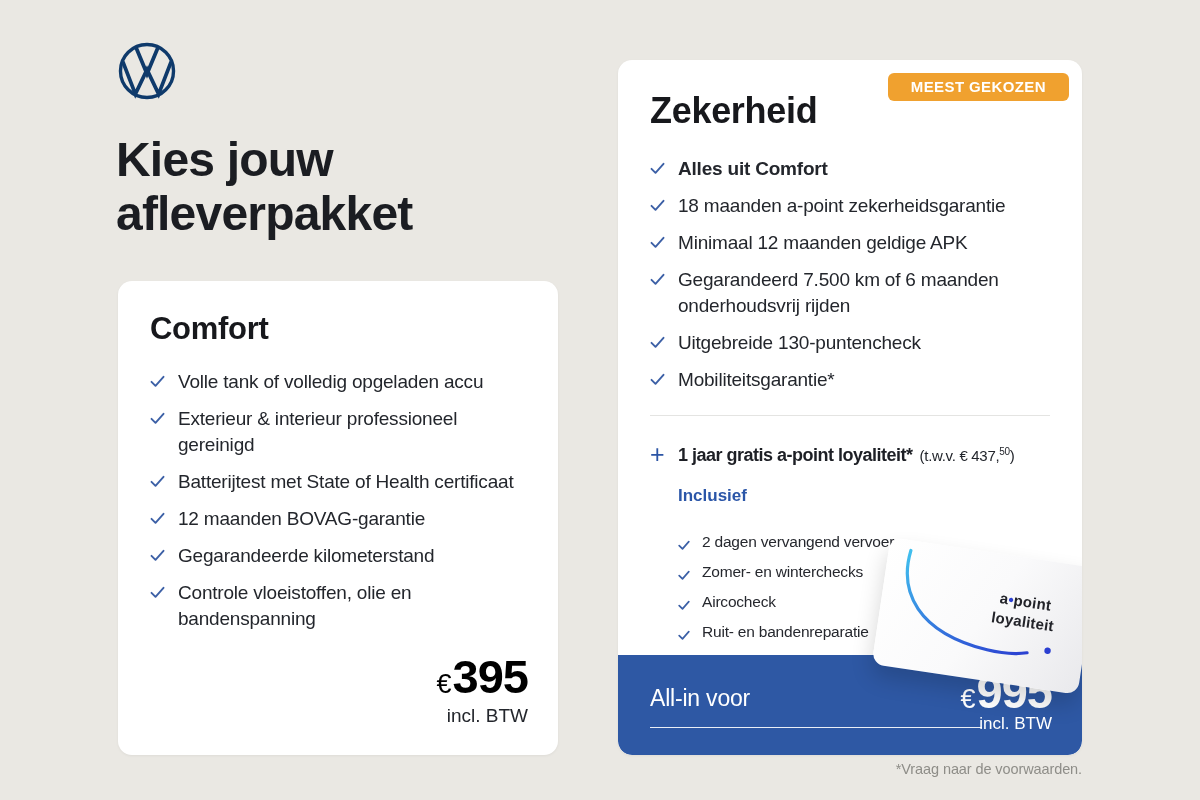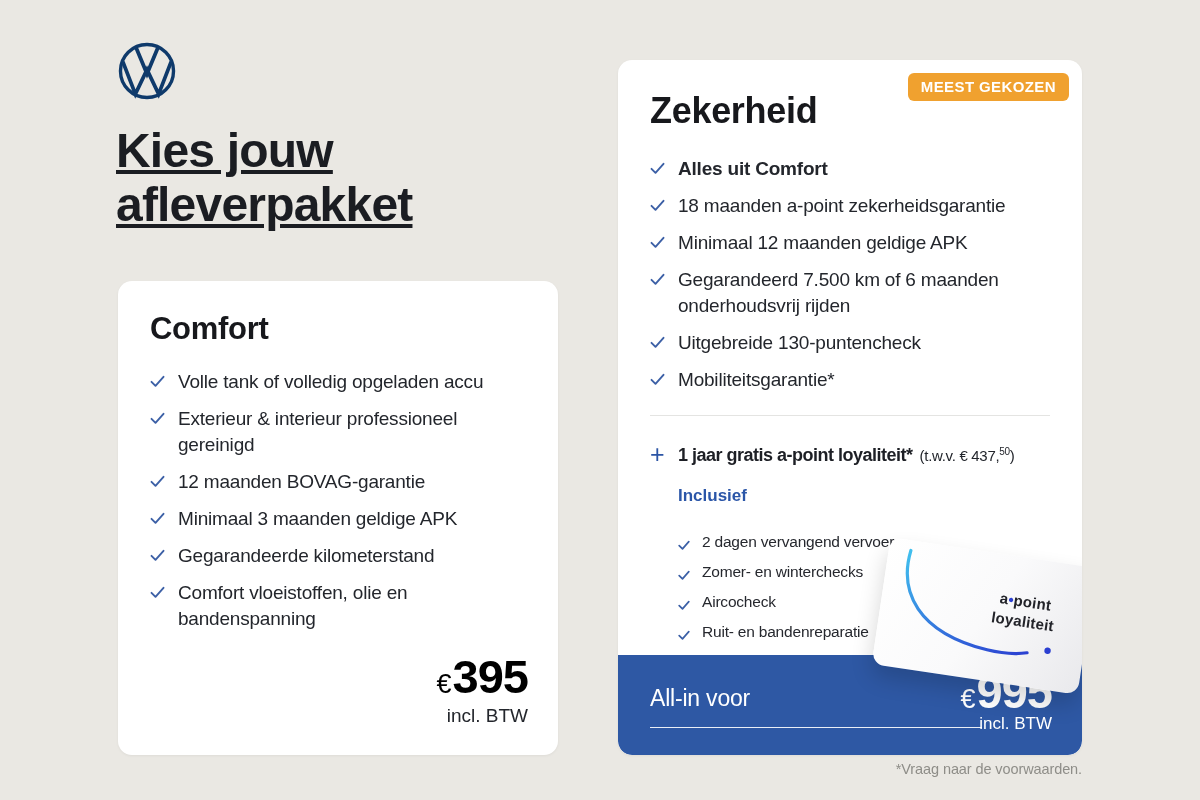--- a/index.html
+++ b/index.html
@@ -3,40 +3,40 @@
 <meta charset="utf-8">
 <style>
   * { margin:0; padding:0; box-sizing:border-box; }
   html,body { background:#eae8e3; }
   body { font-family:"Liberation Sans", sans-serif; color:#23262c; }
   .stage { position:relative; width:1200px; height:800px; background:#eae8e3; overflow:hidden; }
 
   
   .vw-logo { position:absolute; left:117px; top:41px; width:60px; height:60px; }
   .page-title {
-    position:absolute; left:116px; top:124px; width:430px;
+    position:absolute; left:116px; top:133px; width:430px;
     font-size:48px; font-weight:600; line-height:1.13;
-    letter-spacing:-0.8px; color:#1b1d22;text-decoration:underline;
+    letter-spacing:-0.8px; color:#1b1d22;
   }
 
   
   .card {
     position:absolute; background:#fff; border-radius:14px;
     box-shadow:0 1px 3px rgba(0,0,0,0.05);
   }
   .card-comfort { left:118px; top:281px; width:440px; height:474px; padding:30px 32px 28px; }
   .card-zekerheid { left:618px; top:60px; width:464px; height:695px; padding:30px 32px 0; overflow:hidden; }
 
   .card h2 { font-size:31px; font-weight:700; color:#17181c; letter-spacing:-0.3px; margin-bottom:22px; }
   .card-zekerheid h2 { font-size:36px; margin-bottom:24px; }
 
   .badge {
     position:absolute; top:13px; right:13px;
     background:#f0a12f; color:#fff; font-size:15px; font-weight:700;
-    letter-spacing:0.4px; padding:5px 13px 6px; border-radius:6px;
+    letter-spacing:0.4px; padding:5px 23px 6px; border-radius:6px;
   }
 
   ul.features { list-style:none; }
   ul.features li { display:flex; align-items:flex-start; margin-bottom:11px; }
   .check { flex:0 0 28px; padding-top:6px; }
   .check svg { display:block; }
   .feat-text { font-size:19px; line-height:26px; letter-spacing:-0.2px; color:#23262c; }
   li.bold .feat-text { font-weight:700; }
 
   .divider { border:none; border-top:1px solid #e4e4e2; margin:22px 0 0; }
@@ -118,45 +118,45 @@
             </svg>
         </span>
         <span class="feat-text">Exterieur &amp; interieur professioneel gereinigd</span>
       </li>
         <li>
         <span class="check">
           <svg width="15" height="13" viewBox="0 0 15 13">
               <polyline points="1.5,6.8 5.5,10.8 13.5,1.8" fill="none" stroke="#3c60a6" stroke-width="1.9" stroke-linecap="round" stroke-linejoin="round"></polyline>
             </svg>
         </span>
+        <span class="feat-text">Batterijtest met State of Health certificaat</span>
+      </li>
+        <li>
+        <span class="check">
+          <svg width="15" height="13" viewBox="0 0 15 13">
+              <polyline points="1.5,6.8 5.5,10.8 13.5,1.8" fill="none" stroke="#3c60a6" stroke-width="1.9" stroke-linecap="round" stroke-linejoin="round"></polyline>
+            </svg>
+        </span>
         <span class="feat-text">12 maanden BOVAG-garantie</span>
       </li>
         <li>
         <span class="check">
           <svg width="15" height="13" viewBox="0 0 15 13">
               <polyline points="1.5,6.8 5.5,10.8 13.5,1.8" fill="none" stroke="#3c60a6" stroke-width="1.9" stroke-linecap="round" stroke-linejoin="round"></polyline>
             </svg>
         </span>
-        <span class="feat-text">Minimaal 3 maanden geldige APK</span>
-      </li>
-        <li>
-        <span class="check">
-          <svg width="15" height="13" viewBox="0 0 15 13">
-              <polyline points="1.5,6.8 5.5,10.8 13.5,1.8" fill="none" stroke="#3c60a6" stroke-width="1.9" stroke-linecap="round" stroke-linejoin="round"></polyline>
-            </svg>
-        </span>
         <span class="feat-text">Gegarandeerde kilometerstand</span>
       </li>
         <li>
         <span class="check">
           <svg width="15" height="13" viewBox="0 0 15 13">
               <polyline points="1.5,6.8 5.5,10.8 13.5,1.8" fill="none" stroke="#3c60a6" stroke-width="1.9" stroke-linecap="round" stroke-linejoin="round"></polyline>
             </svg>
         </span>
-        <span class="feat-text">Comfort vloeistoffen, olie en bandenspanning</span>
+        <span class="feat-text">Controle vloeistoffen, olie en bandenspanning</span>
       </li>
       </ul>
     <div class="price-block">
       <div class="price-num"><span class="price-euro">€</span><span>395</span></div>
       <div class="price-note">incl. BTW</div>
     </div>
   </section>
 
   <section class="card card-zekerheid">
     <div class="badge">MEEST GEKOZEN</div>

